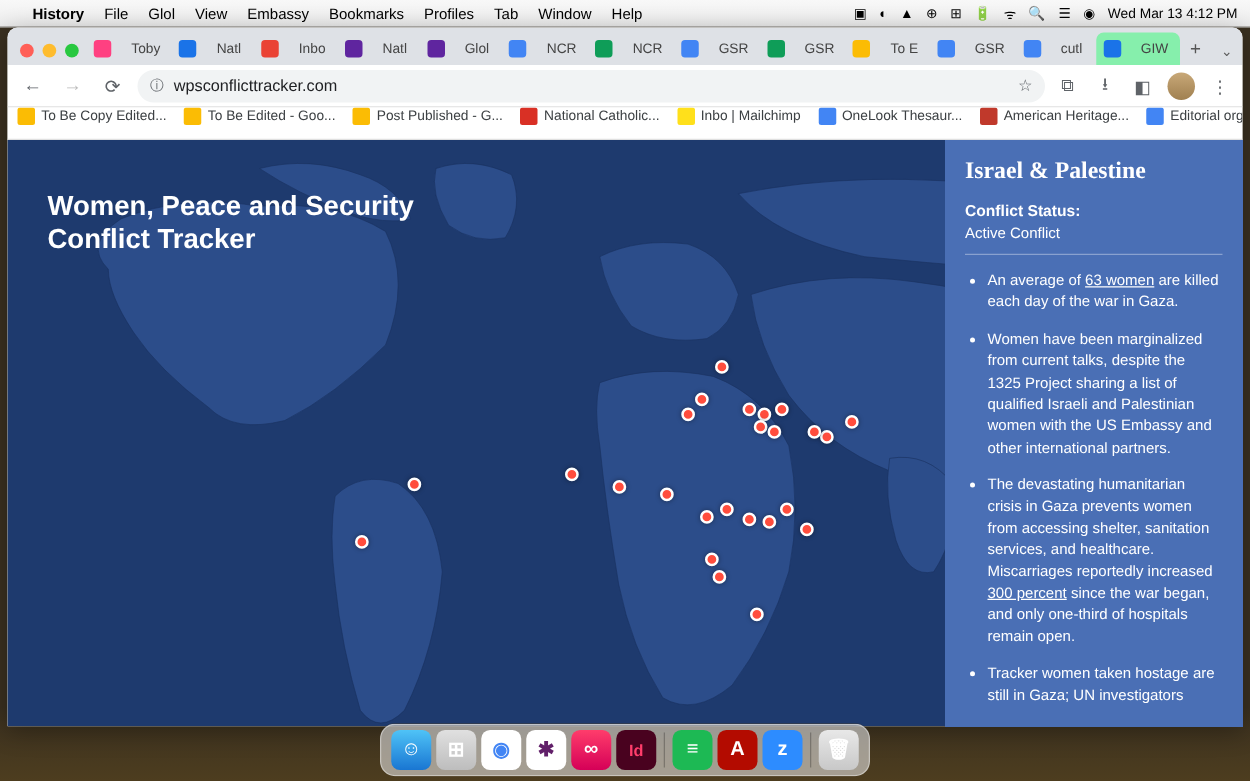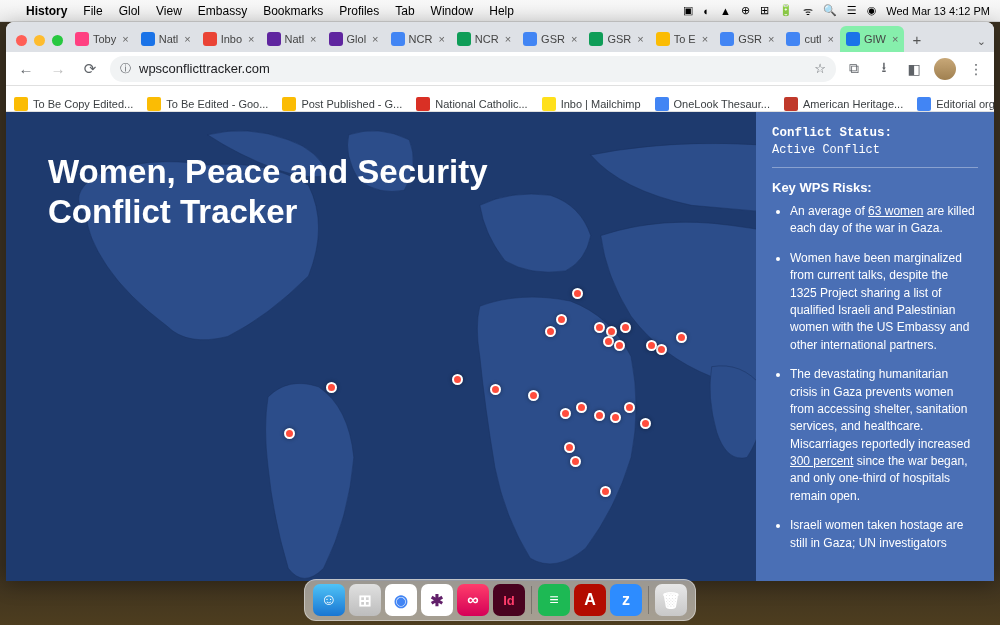--- a/index.html
+++ b/index.html
@@ -12,52 +12,52 @@
 .menubar .spacer { flex: 1; }
 .menubar .right { display: flex; gap: 10px; align-items: center; font-size: 11px; }
 .menubar .right span { cursor: default; }
 
 
 .chrome { position: absolute; top: 22px; left: 6px; right: 6px; bottom: 44px; background: #fff; border-radius: 8px 8px 0 0; box-shadow: 0 4px 20px rgba(0,0,0,.3); display: flex; flex-direction: column; overflow: hidden; }
 .tabbar { height: 30px; background: #dee1e6; display: flex; align-items: flex-end; padding-left: 8px; gap: 0; font-size: 11px; }
 .traffic { display: flex; gap: 7px; align-items: center; padding: 0 6px 6px 2px; }
 .traffic .dot { width: 11px; height: 11px; border-radius: 50%; }
 .dot.red{background:#ff5f57}.dot.yel{background:#febc2e}.dot.grn{background:#28c840}
-.tab { height: 26px; padding: 0 6px; display: flex; align-items: center; gap: 4px; border-radius: 6px 6px 0 0; max-width: 70px; overflow: hidden; white-space: nowrap; color: #444; position: relative; }
+.tab { height: 26px; padding: 0 6px; display: flex; align-items: center; gap: 16px; border-radius: 6px 6px 0 0; max-width: 70px; overflow: hidden; white-space: nowrap; color: #444; position: relative; }
 .tab.active { background: #86efac; }
 .tab .fav { width: 14px; height: 14px; border-radius: 3px; flex-shrink: 0; }
 .tab .x { font-size: 11px; color: #666; margin-left: 2px; }
 .newtab { padding: 0 8px 4px; color: #555; font-size: 15px; }
 .tabspacer { flex: 1; }
 .tabend { padding: 0 8px 4px; color: #555; }
 
 .toolbar { height: 34px; background: #fff; display: flex; align-items: center; padding: 0 8px; gap: 8px; border-bottom: 1px solid #e0e0e0; }
 .navbtn { width: 24px; height: 24px; display: flex; align-items: center; justify-content: center; color: #5f6368; border-radius: 50%; font-size: 15px; }
 .navbtn.disabled { color: #bbb; }
 .omnibox { flex: 1; height: 26px; background: #f1f3f4; border-radius: 13px; display: flex; align-items: center; padding: 0 10px; gap: 8px; font-size: 13px; color: #202124; }
 .omnibox .lock { font-size: 11px; color: #5f6368; }
 .omnibox .star { margin-left: auto; color: #5f6368; }
 .toolicons { display: flex; gap: 10px; align-items: center; color: #5f6368; }
 .toolicons .ic { width: 20px; text-align: center; font-size: 14px; }
 .avatar { width: 22px; height: 22px; border-radius: 50%; background: linear-gradient(#c8a878,#a08050); }
 
-.bookmarks { height: 26px; background: #fff; display: flex; align-items: flex-end; padding: 0 8px; gap: 14px; font-size: 11px; color: #3c4043; border-bottom: 1px solid #e0e0e0; overflow: hidden; }
+.bookmarks { height: 26px; background: #fff; display: flex; align-items: flex-start; padding: 0 8px; gap: 14px; font-size: 11px; color: #3c4043; border-bottom: 1px solid #e0e0e0; overflow: hidden; }
 .bm { display: flex; align-items: center; gap: 5px; white-space: nowrap; }
 .bm .bfav { width: 14px; height: 14px; border-radius: 2px; flex-shrink: 0; }
 
 
 .page { flex: 1; background: #1e3a6e; position: relative; overflow: hidden; }
 .map { position: absolute; inset: 0; }
 .map svg { width: 100%; height: 100%; }
-.title { position: absolute; top: 40px; left: 42px; color: #fff; font-weight: 700; font-size: 33px; line-height: 1.2; font-family: "Segoe UI", sans-serif; }
+.title { position: absolute; top: 40px; left: 32px; color: #fff; font-weight: 700; font-size: 22px; line-height: 1.2; font-family: "Segoe UI", sans-serif; }
 .hotspot { position: absolute; width: 11px; height: 11px; background: #ff4d3d; border: 2px solid #fff; border-radius: 50%; box-shadow: 0 0 4px rgba(0,0,0,.4); }
 
 .panel { position: absolute; top: 0; right: 0; bottom: 0; width: 238px; background: #4a6fb5; color: #fff; padding: 14px 16px; font-size: 12.5px; overflow-y: auto; }
 .panel h2 { font-family: Georgia, serif; font-weight: 700; font-size: 19px; margin-bottom: 14px; }
-.statusrow { display: flex; gap: 1px; padding-bottom: 10px; border-bottom: 1px solid rgba(255,255,255,.35); margin-bottom: 12px; font-family: Liberation Mono, monospace; }
+.statusrow { display: flex; gap: 1px; padding-bottom: 10px; border-bottom: 1px solid rgba(255,255,255,.35); margin-bottom: 12px; }
 .statusrow > div { flex: 1; }
 .statlbl { font-weight: 700; font-size: 12.5px; margin-bottom: 3px; }
 .statval { font-size: 12px; }
 .risks { font-weight: 700; font-size: 13px; margin-bottom: 8px; }
 .panel ul { list-style: disc; padding-left: 18px; }
 .panel li { margin-bottom: 12px; line-height: 1.45; font-size: 12px; }
 .panel .u { text-decoration: underline; }
 
 
 .dock { position: absolute; bottom: 4px; left: 50%; transform: translateX(-50%); height: 42px; background: rgba(240,240,240,.55); backdrop-filter: blur(10px); border-radius: 12px; display: flex; align-items: center; padding: 0 8px; gap: 4px; border: 1px solid rgba(255,255,255,.4); }
@@ -286,32 +286,32 @@
         <div class="hotspot" style="left: 594px; top: 374px;"></div>
         <div class="hotspot" style="left: 278px; top: 316px;"></div>
       </div>
 
     <div class="title">
       <div>Women, Peace and Security</div>
       <div>Conflict Tracker</div>
     </div>
 
     <div class="panel">
+      <h2>Israel &amp; Palestine</h2>
       <div class="statusrow">
         <div>
           <div class="statlbl">Conflict Status:</div>
           <div class="statval">Active Conflict</div>
         </div>
       </div>
-      <div class="risks">Key WPS Risks:</div>
       <ul>
         <li><span>An average of </span><span class="u">63 women</span><span> are killed each day of the war in Gaza.</span></li>
         <li>Women have been marginalized from current talks, despite the 1325 Project sharing a list of qualified Israeli and Palestinian women with the US Embassy and other international partners.</li>
         <li><span>The devastating humanitarian crisis in Gaza prevents women from accessing shelter, sanitation services, and healthcare. Miscarriages reportedly increased </span><span class="u">300 percent</span><span> since the war began, and only one-third of hospitals remain open.</span></li>
-        <li><span>Israeli women taken hostage are still in Gaza; UN investigators </span></li>
+        <li><span>Tracker women taken hostage are still in Gaza; UN investigators </span></li>
       </ul>
     </div>
   </div>
 </div>
 
 <div class="dock" id="dock-mount">
     <div class="dockic" style="background: linear-gradient(rgb(79, 195, 247), rgb(25, 118, 210));">☺</div>
     <div class="dockic" style="background: linear-gradient(rgb(224, 224, 224), rgb(189, 189, 189));">⊞</div>
     <div class="dockic" style="background: rgb(255, 255, 255); color: rgb(66, 133, 244);">◉</div>
     <div class="dockic" style="background: rgb(255, 255, 255); color: rgb(97, 31, 105);">✱</div>

